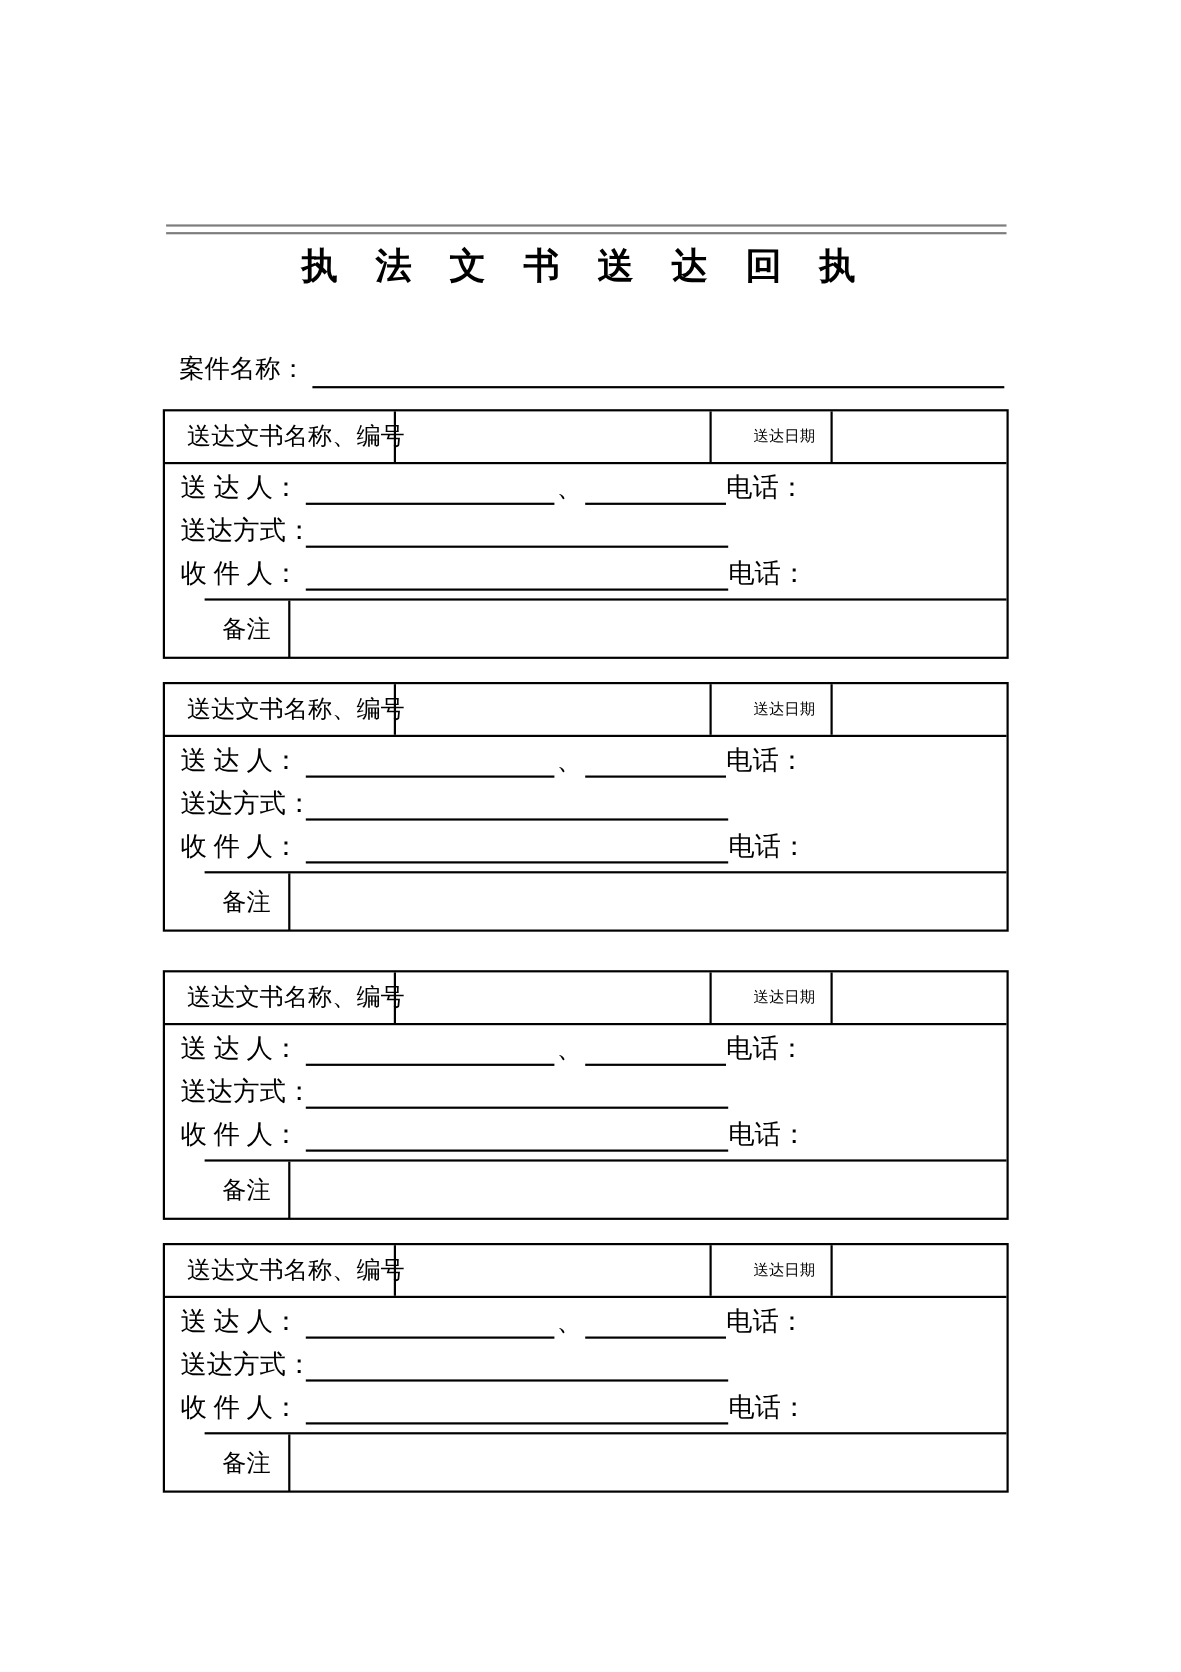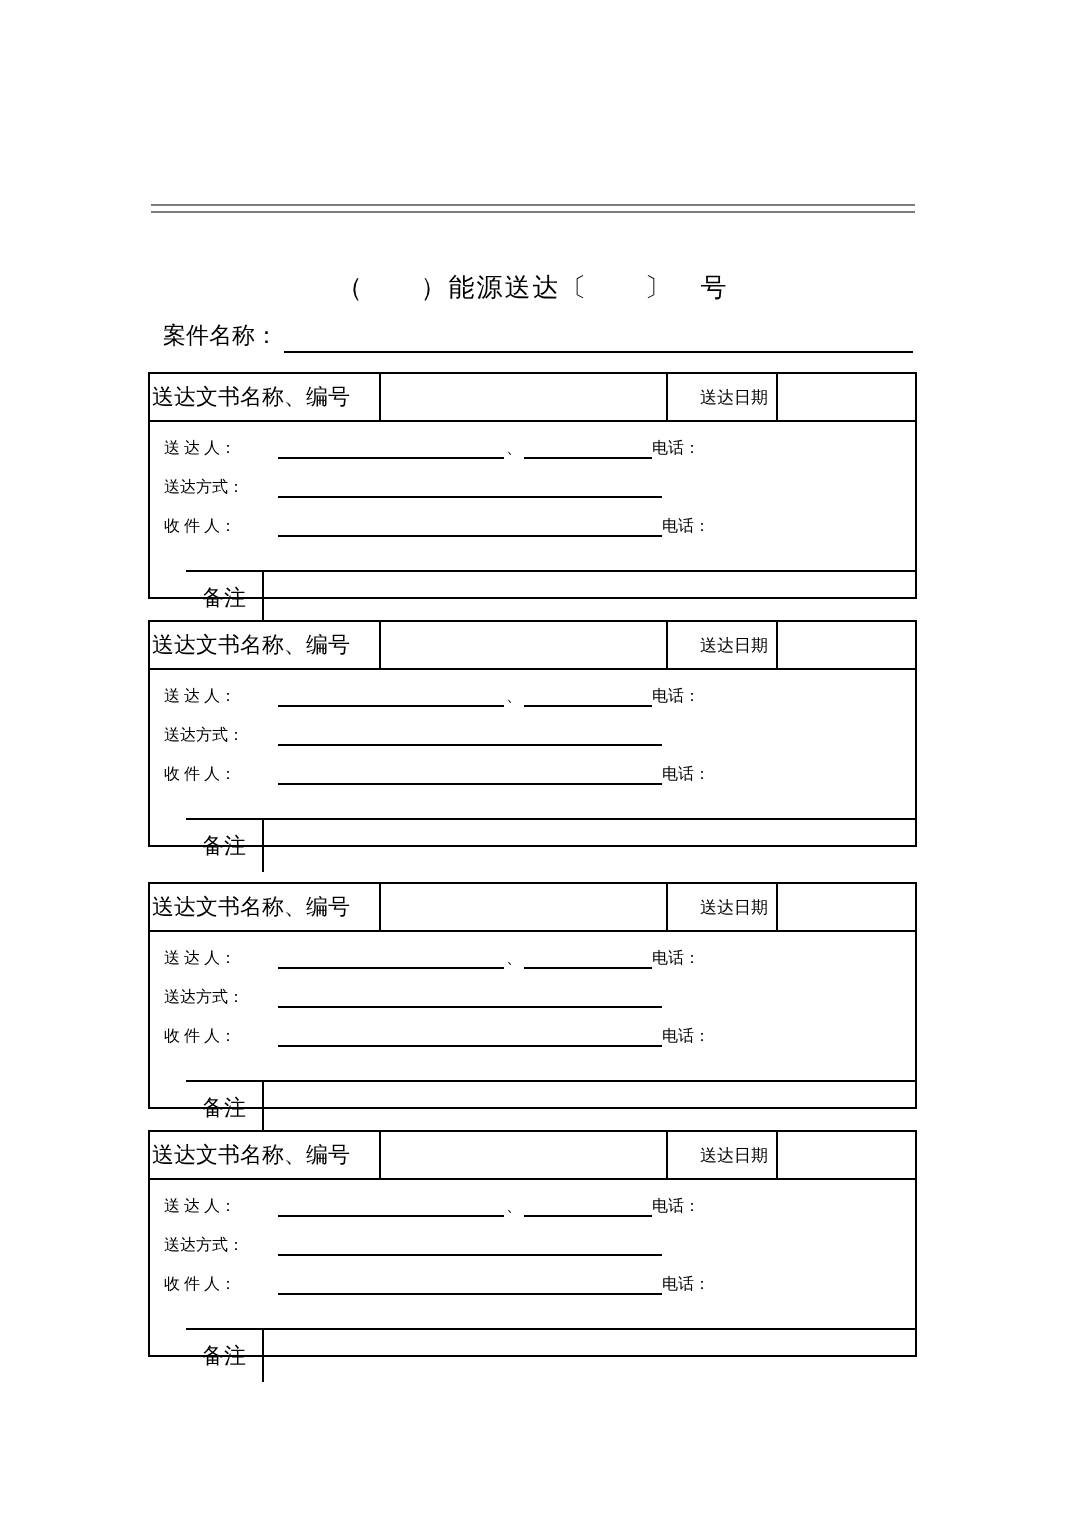--- a/index.html
+++ b/index.html
@@ -43,26 +43,26 @@
 
   .block {
     position:absolute; left:0; width:769px; height:227px;
     border:2px solid #000; background:#fff;
   }
   .block.b0 { top:372px; } .block.b1 { top:620px; }
   .block.b2 { top:882px; } .block.b3 { top:1130px; }
 
   .hdr-row { display:flex; height:48px; border-bottom:2px solid #000; }
   .hdr-row .cell { display:flex; align-items:center; border-right:2px solid #000; }
-  .cell.doc-name-label { width:231px; padding-left:2px; font-size:22px; white-space:nowrap; }
+  .cell.doc-name-label { width:210px; padding-left:20px; font-size:22px; white-space:nowrap; }
   .cell.doc-name-value { width:287px; }
-  .cell.date-label { width:110px; justify-content:center; font-size:17px; white-space:nowrap;padding-left:24px; }
+  .cell.date-label { width:110px; justify-content:center; font-size:14px; white-space:nowrap;padding-left:24px; }
   .cell.date-value { flex:1; border-right:none; }
 
-  .body-area { height:148px; padding:2px 0 0 14px; font-size:16px; }
+  .body-area { height:122px; padding:2px 0 0 14px; font-size:24px; }
   .line { display:flex; align-items:flex-end; height:39px; }
   .lbl { display:inline-block; width:112px; white-space:pre; padding-bottom:4px; }
   .sep { padding-bottom:4px; margin:0 2px; }
   .u { display:inline-block; border-bottom:2px solid #000; height:24px; margin-bottom:4px; font-size:21px; }
   .u.u-sender1 { width:226px; margin-left:2px; }
   .u.u-sender2 { width:128px; }
   .u.u-wide { width:384px; margin-left:2px; }
   .phone-lbl { padding-bottom:4px; white-space:pre; }
 
   .remark-row { display:flex; height:54px; border-top:2px solid #000;margin-left:36px; }
@@ -74,22 +74,22 @@
 </style>
 </head>
 <body>
 
 <div class="page">
   <div class="content">
 
 
     <div class="double-rule"></div>
 
-
-    <div class="doc-number">（　　）能源送达〔　　〕　号</div>
+    <div class="form-title">执 法 文 书 送 达 回 执</div>
+
 
     <div class="case-row">
       <span class="case-label">案件名称：</span>
       <span class="case-line"></span>
     </div>
 
     <div id="blocks">
   <section class="block b0">
     <div class="hdr-row">
       <div class="cell doc-name-label">送达文书名称、编号</div>

